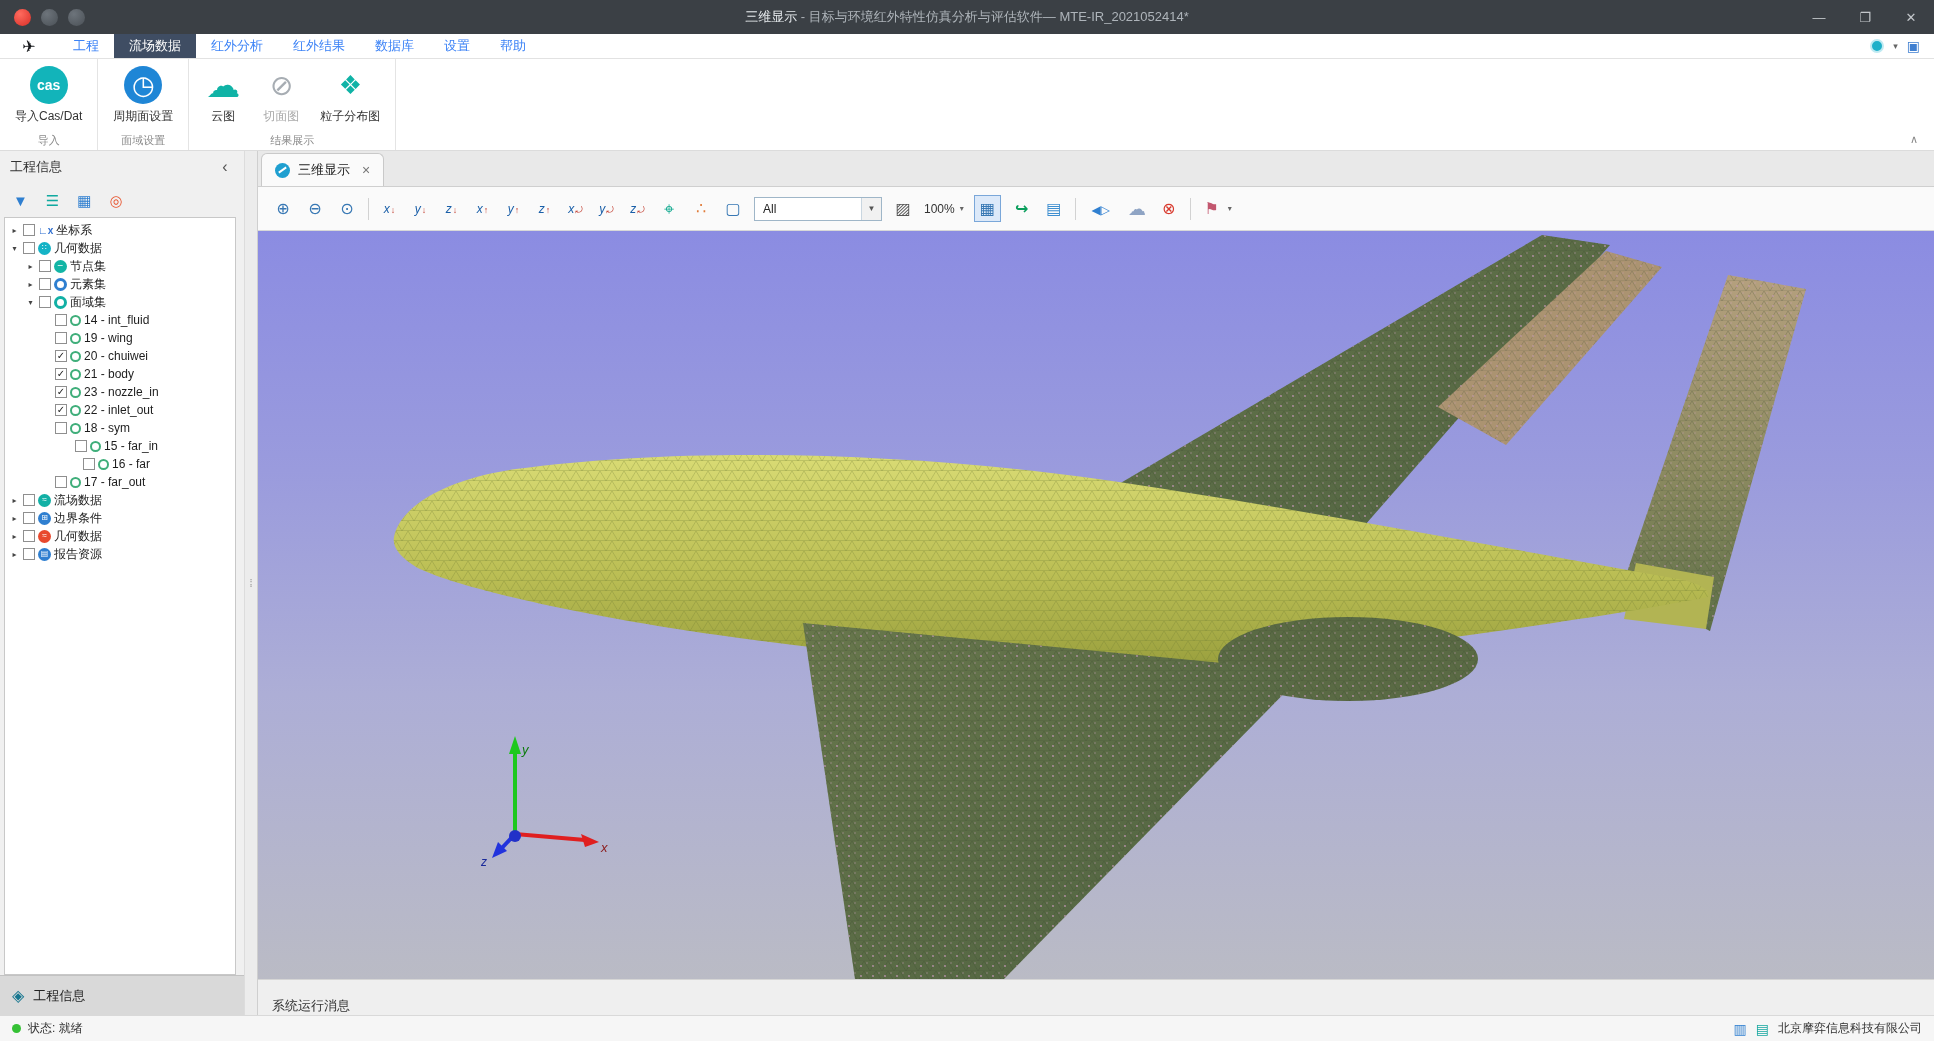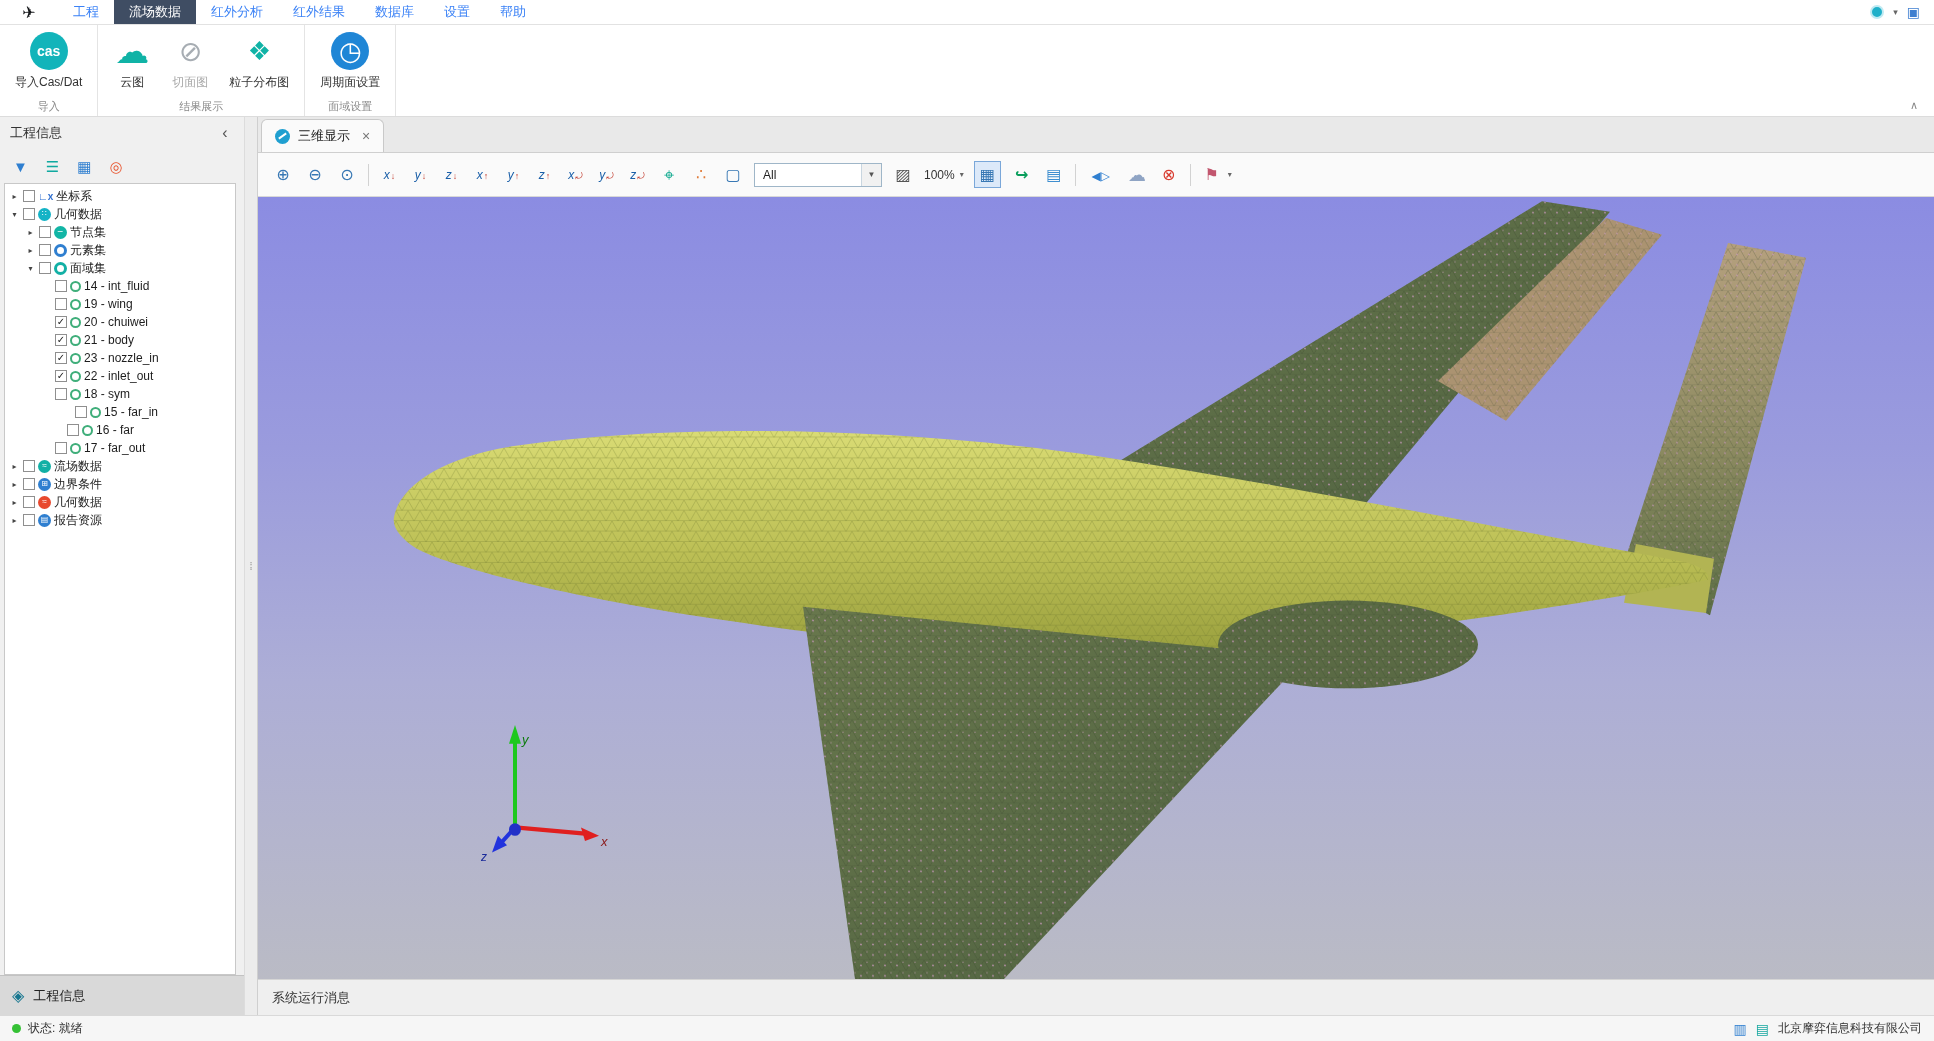--- a/index.html
+++ b/index.html
@@ -110,34 +110,49 @@
   .vselect{width:128px;height:24px;border:1px solid #9fb6c8;background:#fff;display:flex;align-items:center;font-size:12px;color:#222;padding-left:8px;flex:0 0 auto}
   .vselect .arrowbox{margin-left:auto;width:20px;height:100%;border-left:1px solid #c9d6e0;display:flex;align-items:center;justify-content:center;font-size:8px;color:#555;background:#f1f1f1}
   .vdrop{display:flex;align-items:center;gap:5px;font-size:12px;color:#333;flex:0 0 auto}
   .vdrop .m-caret{font-size:8px}
   .vtoggle{width:27px;height:27px;border:1px solid #7aa7d9;background:#dce9f9;display:flex;align-items:center;justify-content:center;font-size:15px;color:#444;flex:0 0 auto}
   .gi-grid::before{content:"▦"}
 
   .viewport{flex:1;position:relative;min-height:0;background:linear-gradient(180deg,#8b8ce2 0%,#9a9bdd 32%,#adaed6 62%,#babbc5 100%)}
   .viewport svg{position:absolute;inset:0;width:100%;height:100%}
 
-  .message-bar{height:36px;background:#efefef;border-top:1px solid #d5d5d5;display:flex;align-items:center;padding-left:14px;font-size:13px;color:#333;flex:0 0 auto}
+  .message-bar{height:36px;background:#efefef;border-top:1px solid #d5d5d5;display:flex;align-items:flex-end;padding-left:14px;font-size:13px;color:#333;flex:0 0 auto}
 
   
   .statusbar{height:26px;background:#f6f6f6;border-top:1px solid #d9d9d9;display:flex;align-items:center;padding:0 12px;font-size:12px;color:#333;flex:0 0 auto}
   .green-dot{width:9px;height:9px;border-radius:50%;background:#35c135;margin-right:7px;flex:0 0 auto}
   .status-right{margin-left:auto;display:flex;align-items:center;gap:9px}
   .sb-i1{font-size:14px;color:#2f7fd0;line-height:1}.sb-i1::before{content:"▥"}
   .sb-i2{font-size:14px;color:#16a8a0;line-height:1}.sb-i2::before{content:"▤"}
 </style>
 </head>
 <body>
 
 <div class="window">
 
+  <div class="titlebar">
+    <div class="tb-circles">
+      <span class="circle c-red"></span>
+      <span class="circle c-gray"></span>
+      <span class="circle c-gray"></span>
+    </div>
+    <div class="tb-title">
+      <span class="primary">三维显示</span><span> - 目标与环境红外特性仿真分析与评估软件— MTE-IR_2021052414*</span>
+    </div>
+    <div class="tb-controls">
+      <span class="tb-btn">—</span>
+      <span class="tb-btn">❐</span>
+      <span class="tb-btn">✕</span>
+    </div>
+  </div>
 
   <div class="menubar">
     <div class="logo">✈</div>
     <div style="display:flex">
         <div class="mtab">工程</div>
         <div class="mtab active">流场数据</div>
         <div class="mtab">红外分析</div>
         <div class="mtab">红外结果</div>
         <div class="mtab">数据库</div>
         <div class="mtab">设置</div>
@@ -153,47 +168,47 @@
   <div class="ribbon">
     <div style="display:flex">
         <div class="rgroup">
           <div class="rbuttons">
             <div class="rbtn">
               <div class="ricon ri-cas">cas</div>
               <div class="rlabel">导入Cas/Dat</div>
             </div>
           </div>
           <div class="rgrouplabel">导入</div>
+        </div>
+        <div class="rgroup">
+          <div class="rbuttons">
+            <div class="rbtn">
+              <div class="ricon ri-clock"></div>
+              <div class="rlabel">周期面设置</div>
+            </div>
+          </div>
+          <div class="rgrouplabel">面域设置</div>
         </div>
         <div class="rgroup">
           <div class="rbuttons">
             <div class="rbtn">
               <div class="ricon ri-contour glyph"></div>
               <div class="rlabel">云图</div>
             </div>
             <div class="rbtn disabled">
               <div class="ricon ri-slice glyph"></div>
               <div class="rlabel">切面图</div>
             </div>
             <div class="rbtn">
               <div class="ricon ri-particles glyph"></div>
               <div class="rlabel">粒子分布图</div>
             </div>
           </div>
           <div class="rgrouplabel">结果展示</div>
         </div>
-        <div class="rgroup">
-          <div class="rbuttons">
-            <div class="rbtn">
-              <div class="ricon ri-clock"></div>
-              <div class="rlabel">周期面设置</div>
-            </div>
-          </div>
-          <div class="rgrouplabel">面域设置</div>
-        </div>
       </div>
     <span class="ribbon-collapse">∧</span>
   </div>
 
   <div class="content">
 
     <div class="left-panel">
       <div class="panel-header">
         <span>工程信息</span>
         <span class="panel-collapse">‹</span>
@@ -276,21 +291,21 @@
             <span class="cb"></span>
             <span class="ticon tc ti-surface"></span>
             <span>18 - sym</span>
           </div>
           <div class="tree-row" style="padding-left: 56px;">
             <span class="tw"></span>
             <span class="cb"></span>
             <span class="ticon tc ti-surface"></span>
             <span>15 - far_in</span>
           </div>
-          <div class="tree-row" style="padding-left: 48px;">
+          <div class="tree-row" style="padding-left: 36px; margin-left: 28px;">
             <span class="tw"></span>
             <span class="cb"></span>
             <span class="ticon tc ti-surface"></span>
             <span>16 - far</span>
           </div>
           <div class="tree-row" style="padding-left: 36px;">
             <span class="tw"></span>
             <span class="cb"></span>
             <span class="ticon tc ti-surface"></span>
             <span>17 - far_out</span>

